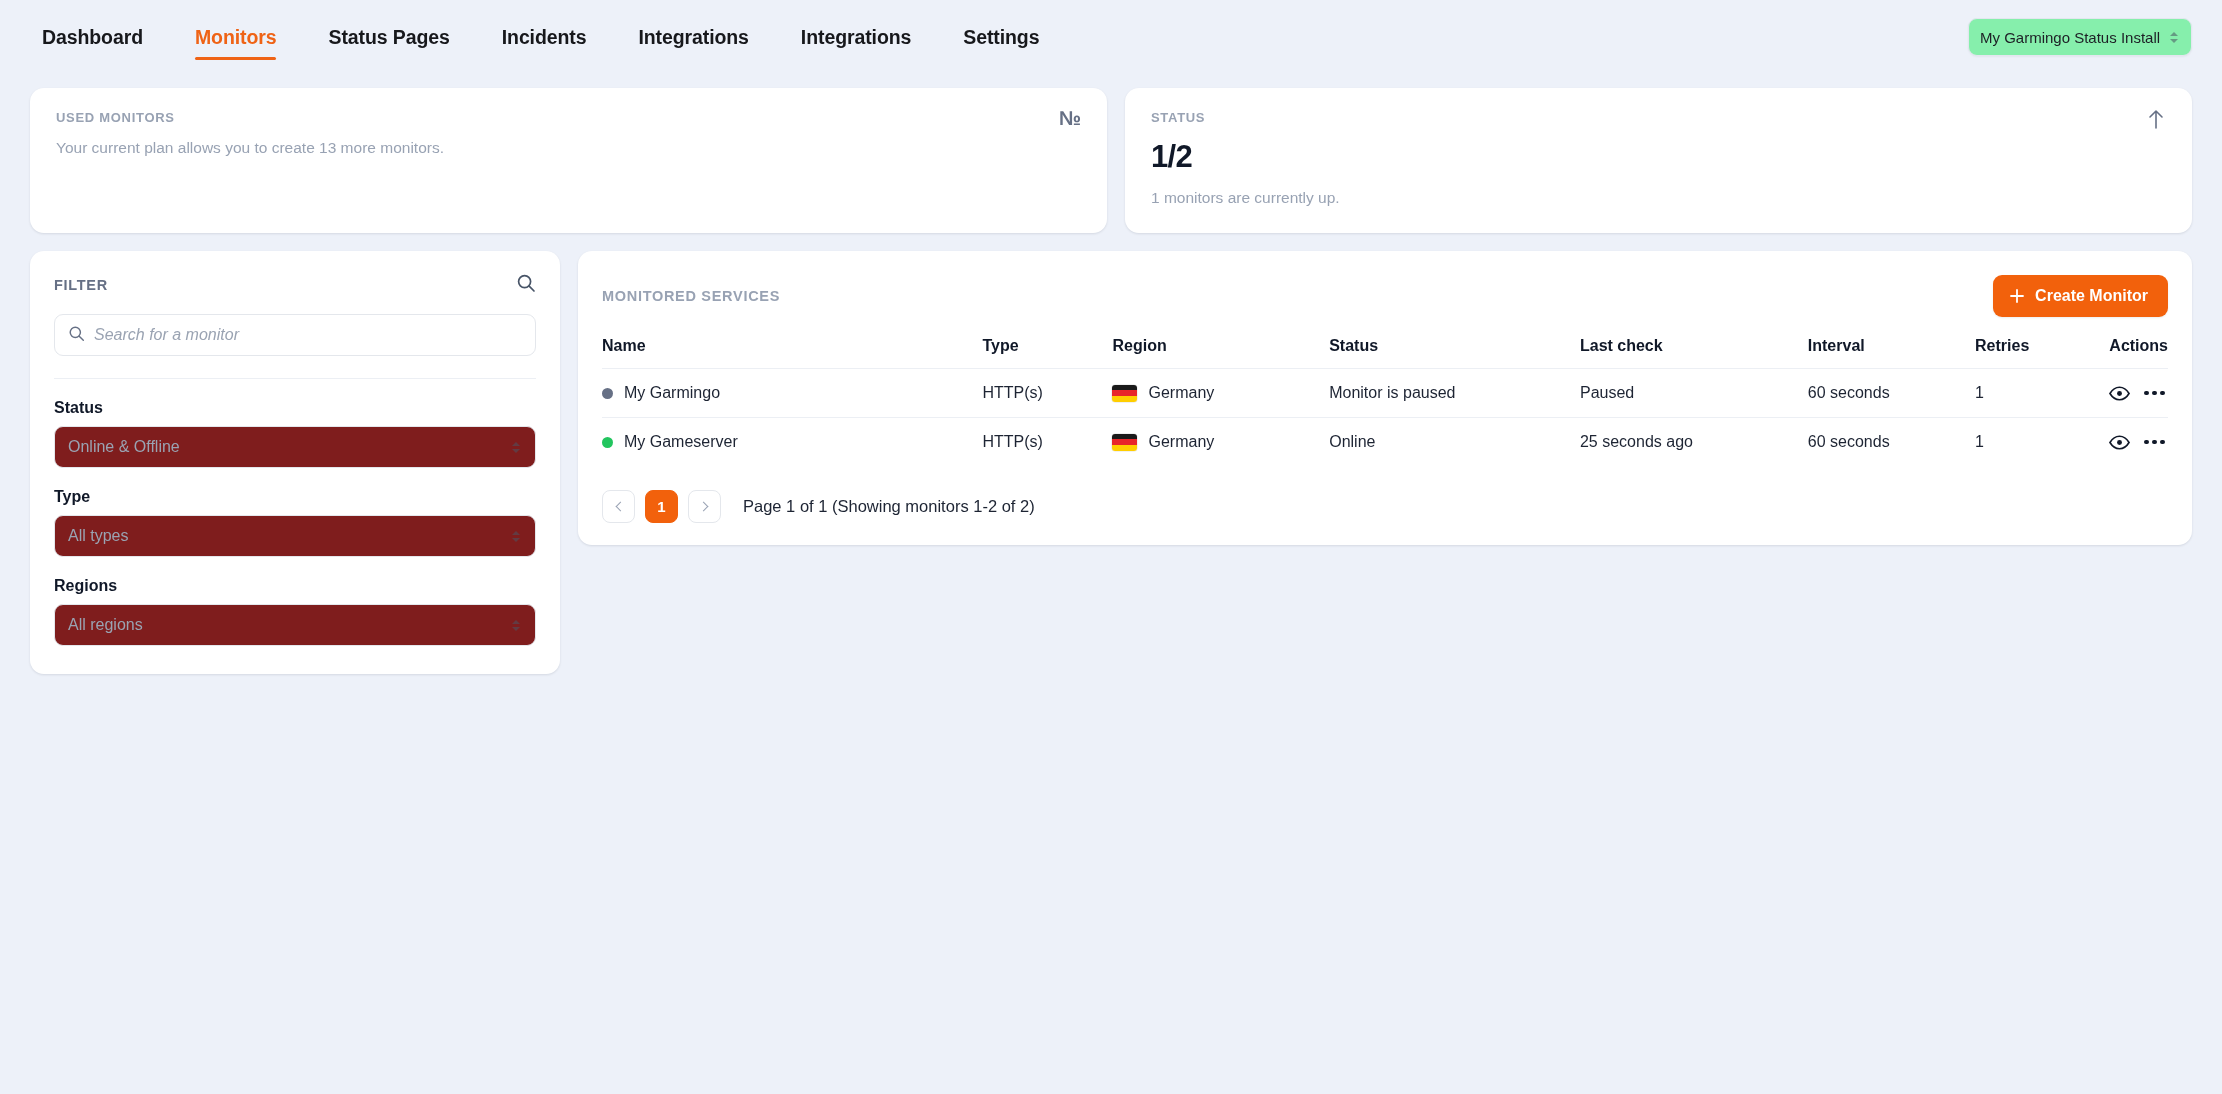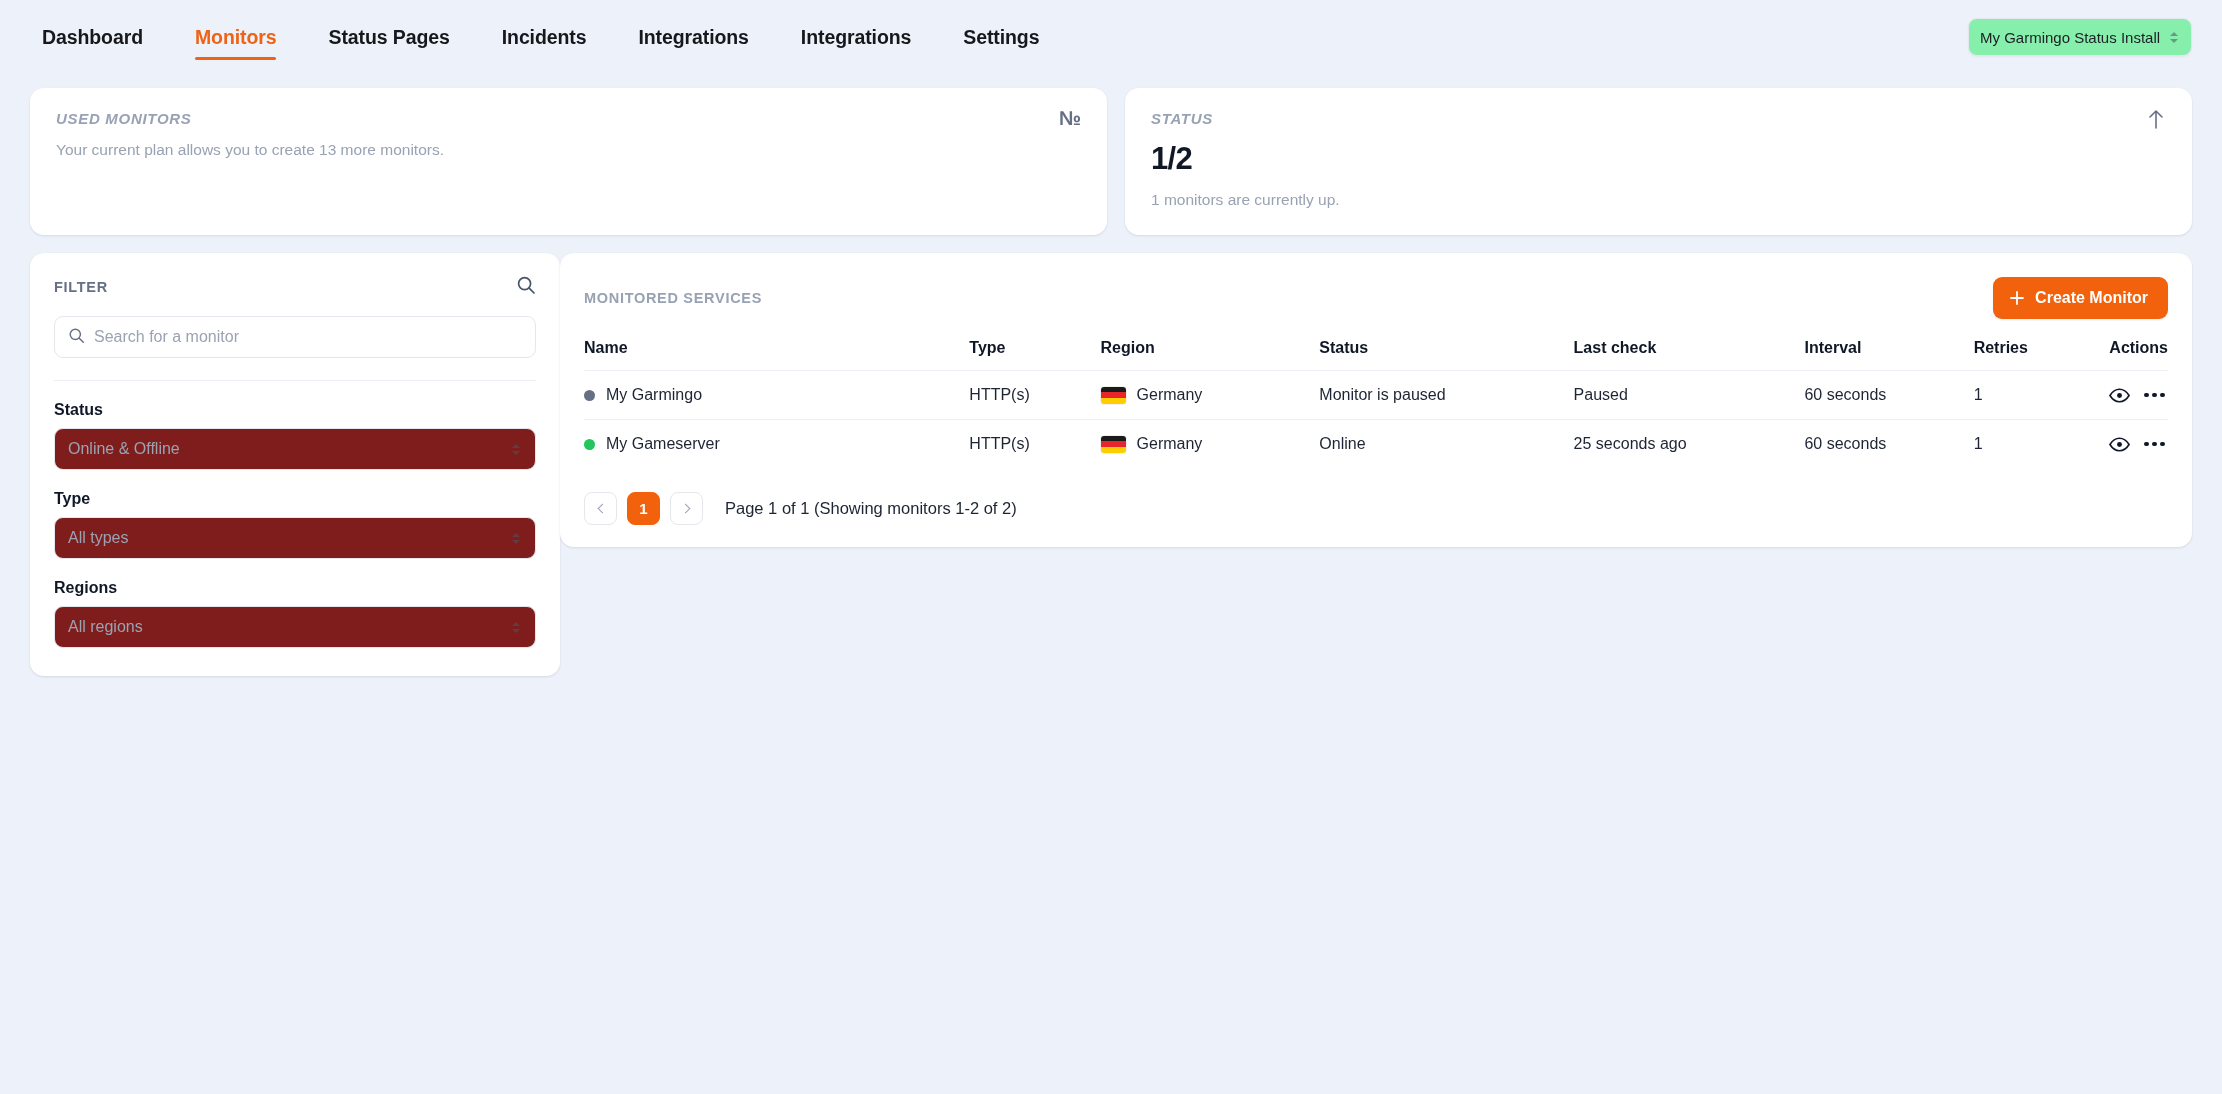--- a/index.html
+++ b/index.html
@@ -83,41 +83,41 @@
   .stat-card {
     background: #fff;
     border-radius: 14px;
     box-shadow: 0 1px 3px rgba(16,24,40,.07), 0 1px 2px rgba(16,24,40,.04);
     padding: 22px 26px 26px 26px;
     position: relative;
   }
   .stat-card.used { width: 1082px; }
   .stat-card.status { width: 1072px; }
   .stat-label {
-    font-size: 15px; font-weight: 700; letter-spacing: .7px;
-    color: #98a2b3; text-transform: uppercase; font-style: italic;
+    font-size: 13px; font-weight: 700; letter-spacing: .7px;
+    color: #98a2b3; text-transform: uppercase;
   }
   .stat-value {
     margin-top: 14px;
     font-size: 31px; font-weight: 700; color: #101828;
     letter-spacing: -0.6px;
   }
   .stat-sub {
     margin-top: 14px;
     font-size: 15.5px; color: #98a2b3;
   }
   .stat-icon {
     position: absolute; top: 20px; right: 26px;
     color: #667085;
   }
   .numero { font-size: 20px; font-weight: 600; color: #667085; line-height: 1; }
 
   
   .content {
-    display: flex; 
+    display: flex; gap: 18px;
     padding: 18px 30px 0 30px;
     align-items: flex-start;
   }
 
   
   .filter-panel {
     width: 530px;
     background: #fff;
     border-radius: 14px;
     box-shadow: 0 1px 3px rgba(16,24,40,.07), 0 1px 2px rgba(16,24,40,.04);
@@ -130,20 +130,21 @@
   .filter-title {
     font-size: 14.5px; font-weight: 700; letter-spacing: .7px;
     color: #667085; text-transform: uppercase;
   }
   .search-box {
     height: 42px;
     border: 1px solid #e4e7ec; border-radius: 9px;
     display: flex; align-items: center; gap: 9px;
     padding: 0 13px;
     background: #fff;
+    font-style: italic;
   }
   .search-box .ph {
     font-size: 16px; color: #9aa3b2;
   }
   .filter-divider {
     height: 1px; background: #eceff4;
     margin: 22px 0 20px 0;
   }
   .field-label {
     font-size: 16px; font-weight: 700; color: #101828;

